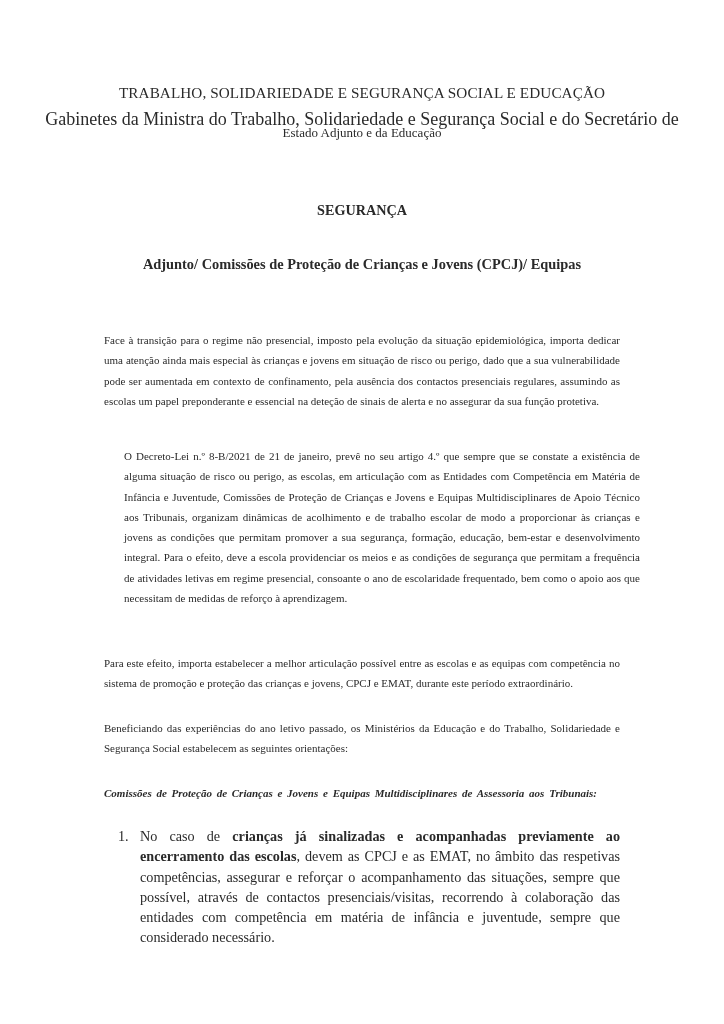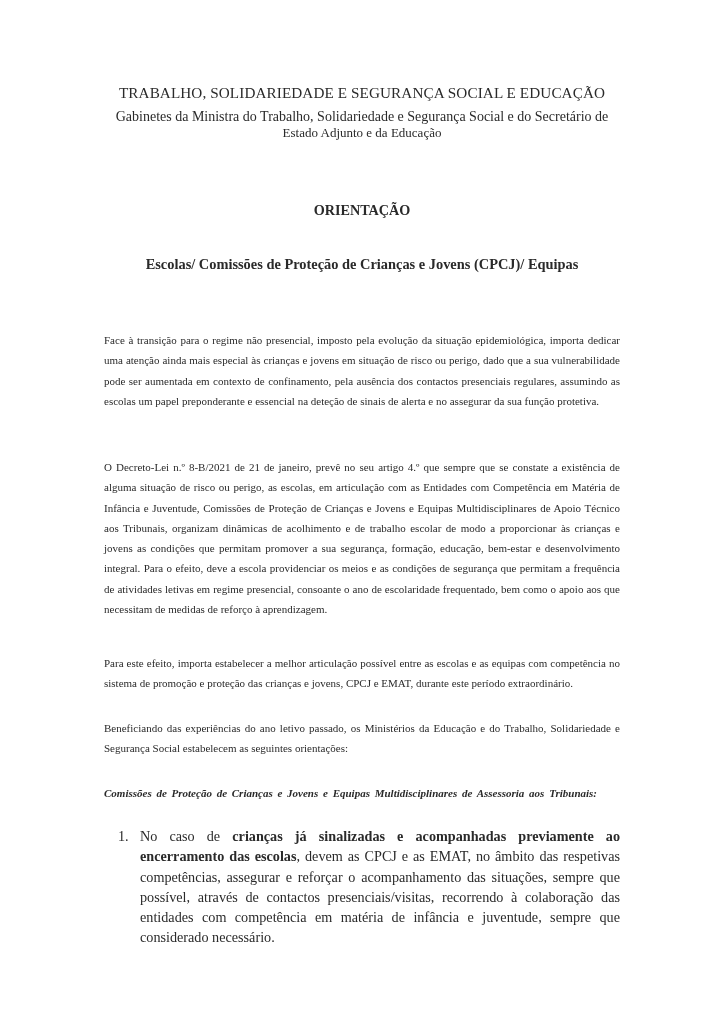--- a/index.html
+++ b/index.html
@@ -4,50 +4,50 @@
   <style>
     html, body { margin: 0; padding: 0; background: #ffffff; }
     body {
       width: 724px; height: 1024px; position: relative; overflow: hidden;
       font-family: "Liberation Serif", "DejaVu Serif", serif;
       color: #2a2a2a;
     }
     .page { position: absolute; left: 0; top: 0; width: 724px; height: 1024px; background: #fff; }
     .center { position: absolute; left: 0; width: 724px; text-align: center; }
     .hdr1 { top: 84px; font-size: 15.2px; letter-spacing: 0.1px; }
-    .hdr2 { top: 109px; font-size: 14px; }
+    .hdr2 { top: 109px; font-size: 18px; }
     .hdr3 { top: 125px; font-size: 13px; }
     .title { top: 202px; font-size: 14.2px; font-weight: bold; }
     .subtitle { top: 254px; font-size: 14.4px; font-weight: bold; line-height: 20px; }
     .body {
       position: absolute; left: 104px; width: 516px;
       font-size: 11px; line-height: 20.3px; text-align: justify;
     }
     .p1 { top: 330px; }
-    .p2 { top: 457px; }
+    .p2 { top: 446px; margin-left: 20px; }
     .p3 { top: 653px; }
     .p4 { top: 718px; }
     .sec { top: 783px; font-weight: bold; line-height: 20.5px; word-spacing: 2px; font-style: italic; }
     .list { position: absolute; left: 104px; width: 516px; top: 826px; font-size: 14.2px; line-height: 20.3px; }
     .list-item { position: relative; padding-left: 36px; text-align: justify; }
     .list-num { position: absolute; left: 14px; top: 0; }
     b { font-weight: bold; }
   </style>
 </head>
 <body>
 
 <div class="page">
   <div class="center hdr1">TRABALHO, SOLIDARIEDADE E SEGURANÇA SOCIAL E EDUCAÇÃO</div>
   <div class="center hdr2">Gabinetes da Ministra do Trabalho, Solidariedade e Segurança Social e do Secretário de</div>
   <div class="center hdr3">Estado Adjunto e da Educação</div>
 
-  <div class="center title">ORIENTAÇÃO</div>
+  <div class="center title">SEGURANÇA</div>
 
   <div class="center subtitle">
-    <div>Escolas/ Comissões de Proteção de Crianças e Jovens (CPCJ)/ Equipas</div>
+    <div>Adjunto/ Comissões de Proteção de Crianças e Jovens (CPCJ)/ Equipas</div>
   </div>
 
   <div class="body p1">Face à transição para o regime não presencial, imposto pela evolução da situação epidemiológica, importa dedicar uma atenção ainda mais especial às crianças e jovens em situação de risco ou perigo, dado que a sua vulnerabilidade pode ser aumentada em contexto de confinamento, pela ausência dos contactos presenciais regulares, assumindo as escolas um papel preponderante e essencial na deteção de sinais de alerta e no assegurar da sua função protetiva.</div>
   <div class="body p2">O Decreto-Lei n.º 8-B/2021 de 21 de janeiro, prevê no seu artigo 4.º que sempre que se constate a existência de alguma situação de risco ou perigo, as escolas, em articulação com as Entidades com Competência em Matéria de Infância e Juventude, Comissões de Proteção de Crianças e Jovens e Equipas Multidisciplinares de Apoio Técnico aos Tribunais, organizam dinâmicas de acolhimento e de trabalho escolar de modo a proporcionar às crianças e jovens as condições que permitam promover a sua segurança, formação, educação, bem-estar e desenvolvimento integral. Para o efeito, deve a escola providenciar os meios e as condições de segurança que permitam a frequência de atividades letivas em regime presencial, consoante o ano de escolaridade frequentado, bem como o apoio aos que necessitam de medidas de reforço à aprendizagem.</div>
   <div class="body p3">Para este efeito, importa estabelecer a melhor articulação possível entre as escolas e as equipas com competência no sistema de promoção e proteção das crianças e jovens, CPCJ e EMAT, durante este período extraordinário.</div>
   <div class="body p4">Beneficiando das experiências do ano letivo passado, os Ministérios da Educação e do Trabalho, Solidariedade e Segurança Social estabelecem as seguintes orientações:</div>
 
   <div class="body sec">Comissões de Proteção de Crianças e Jovens e Equipas Multidisciplinares de Assessoria aos Tribunais:</div>
 
   <div class="list">

